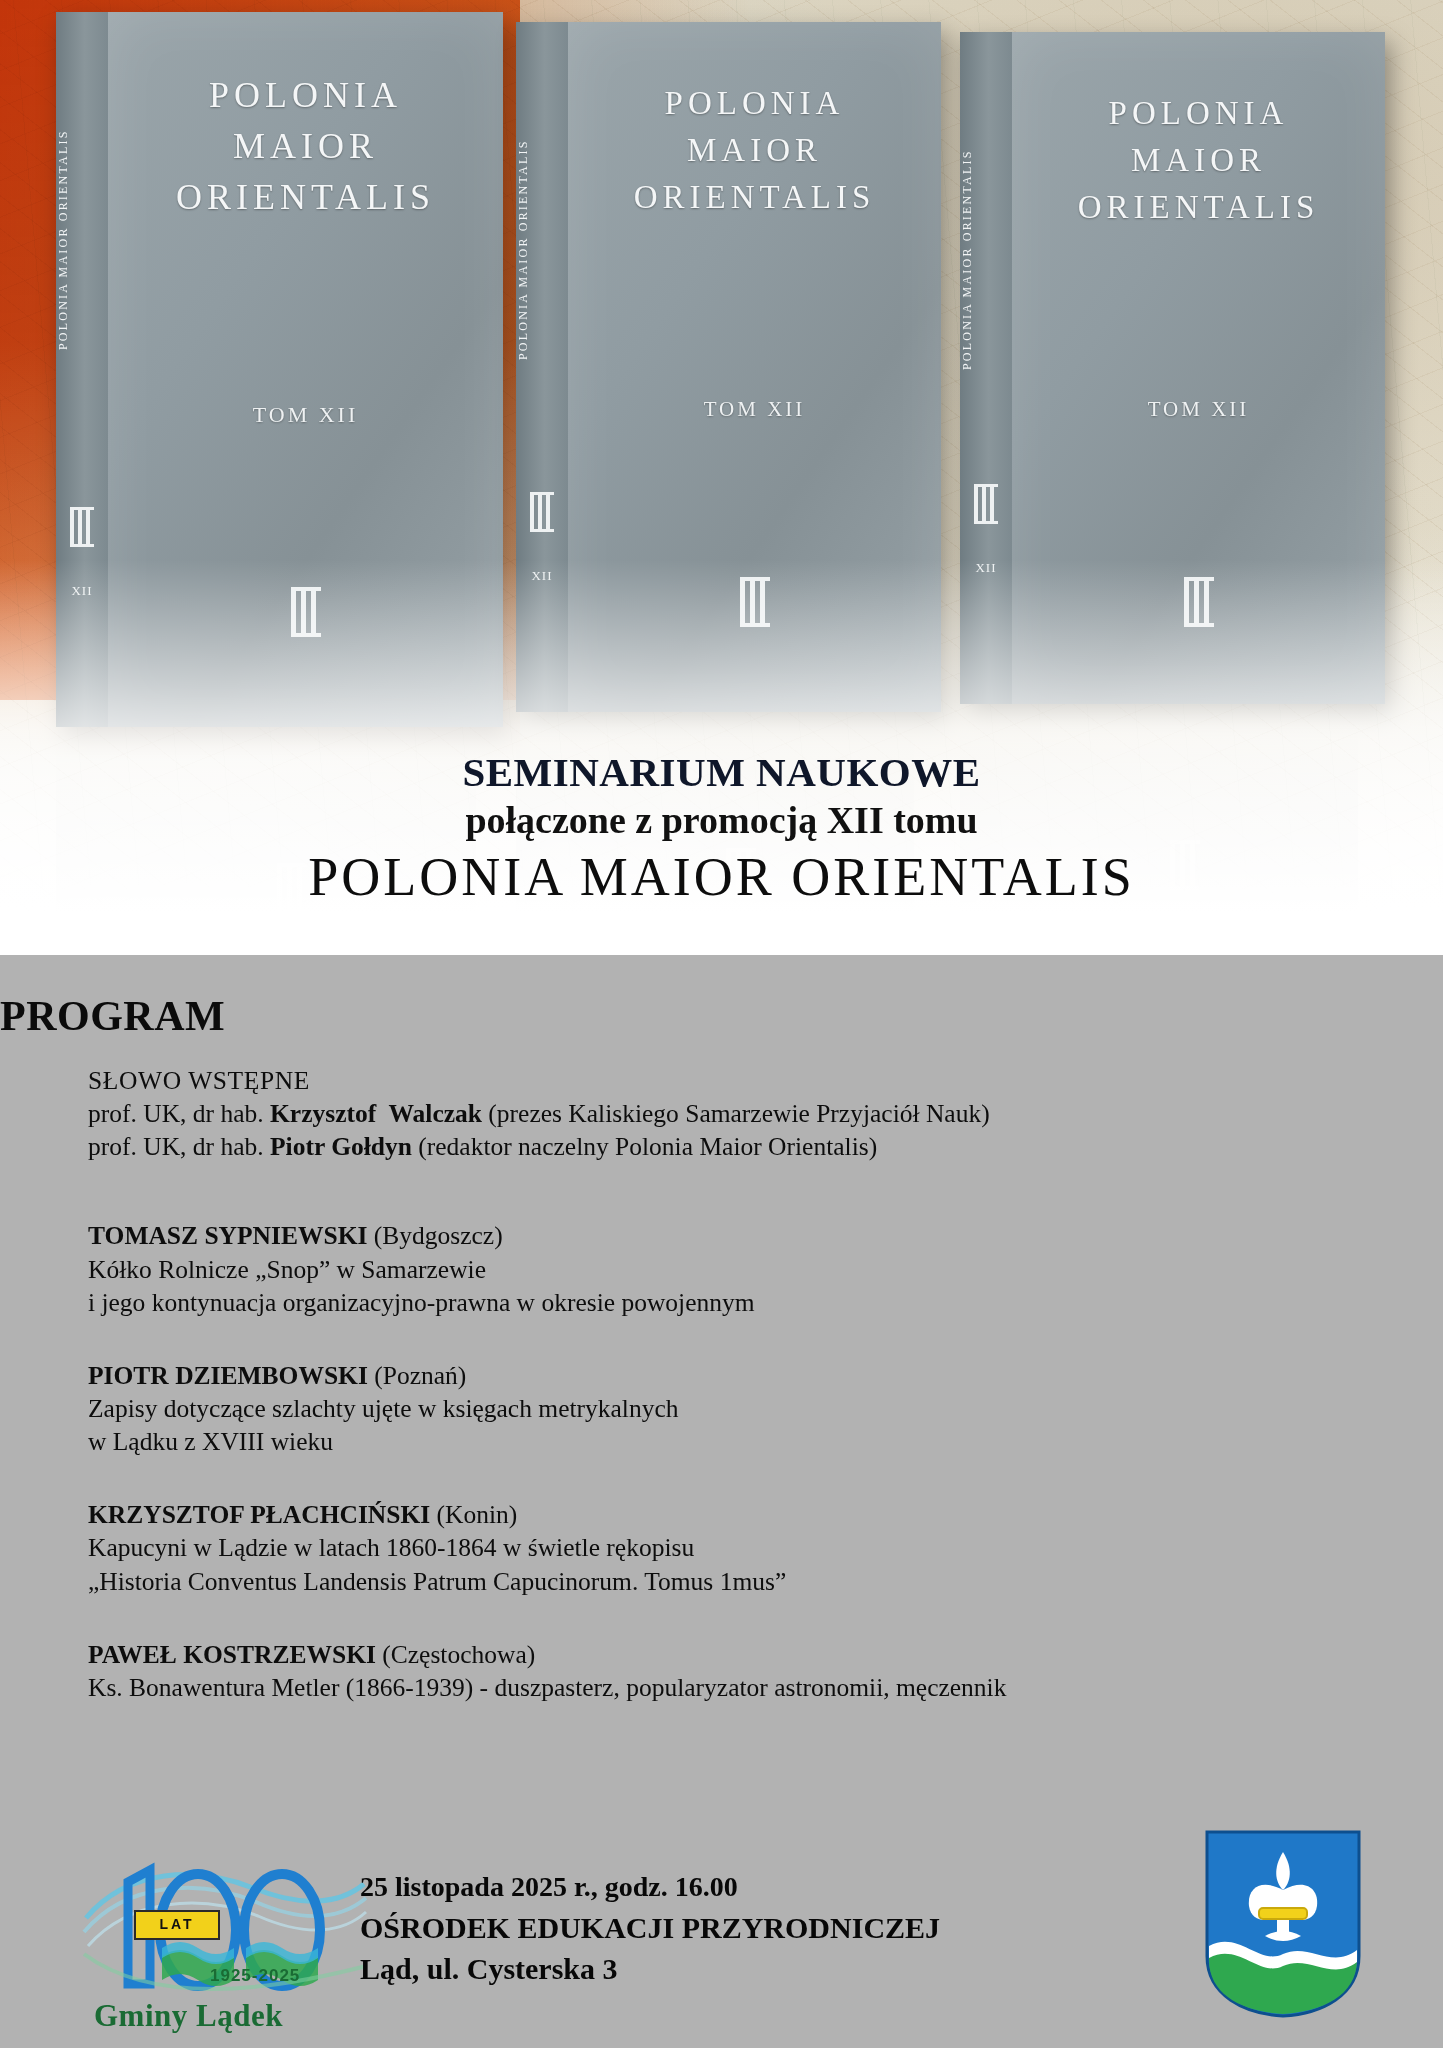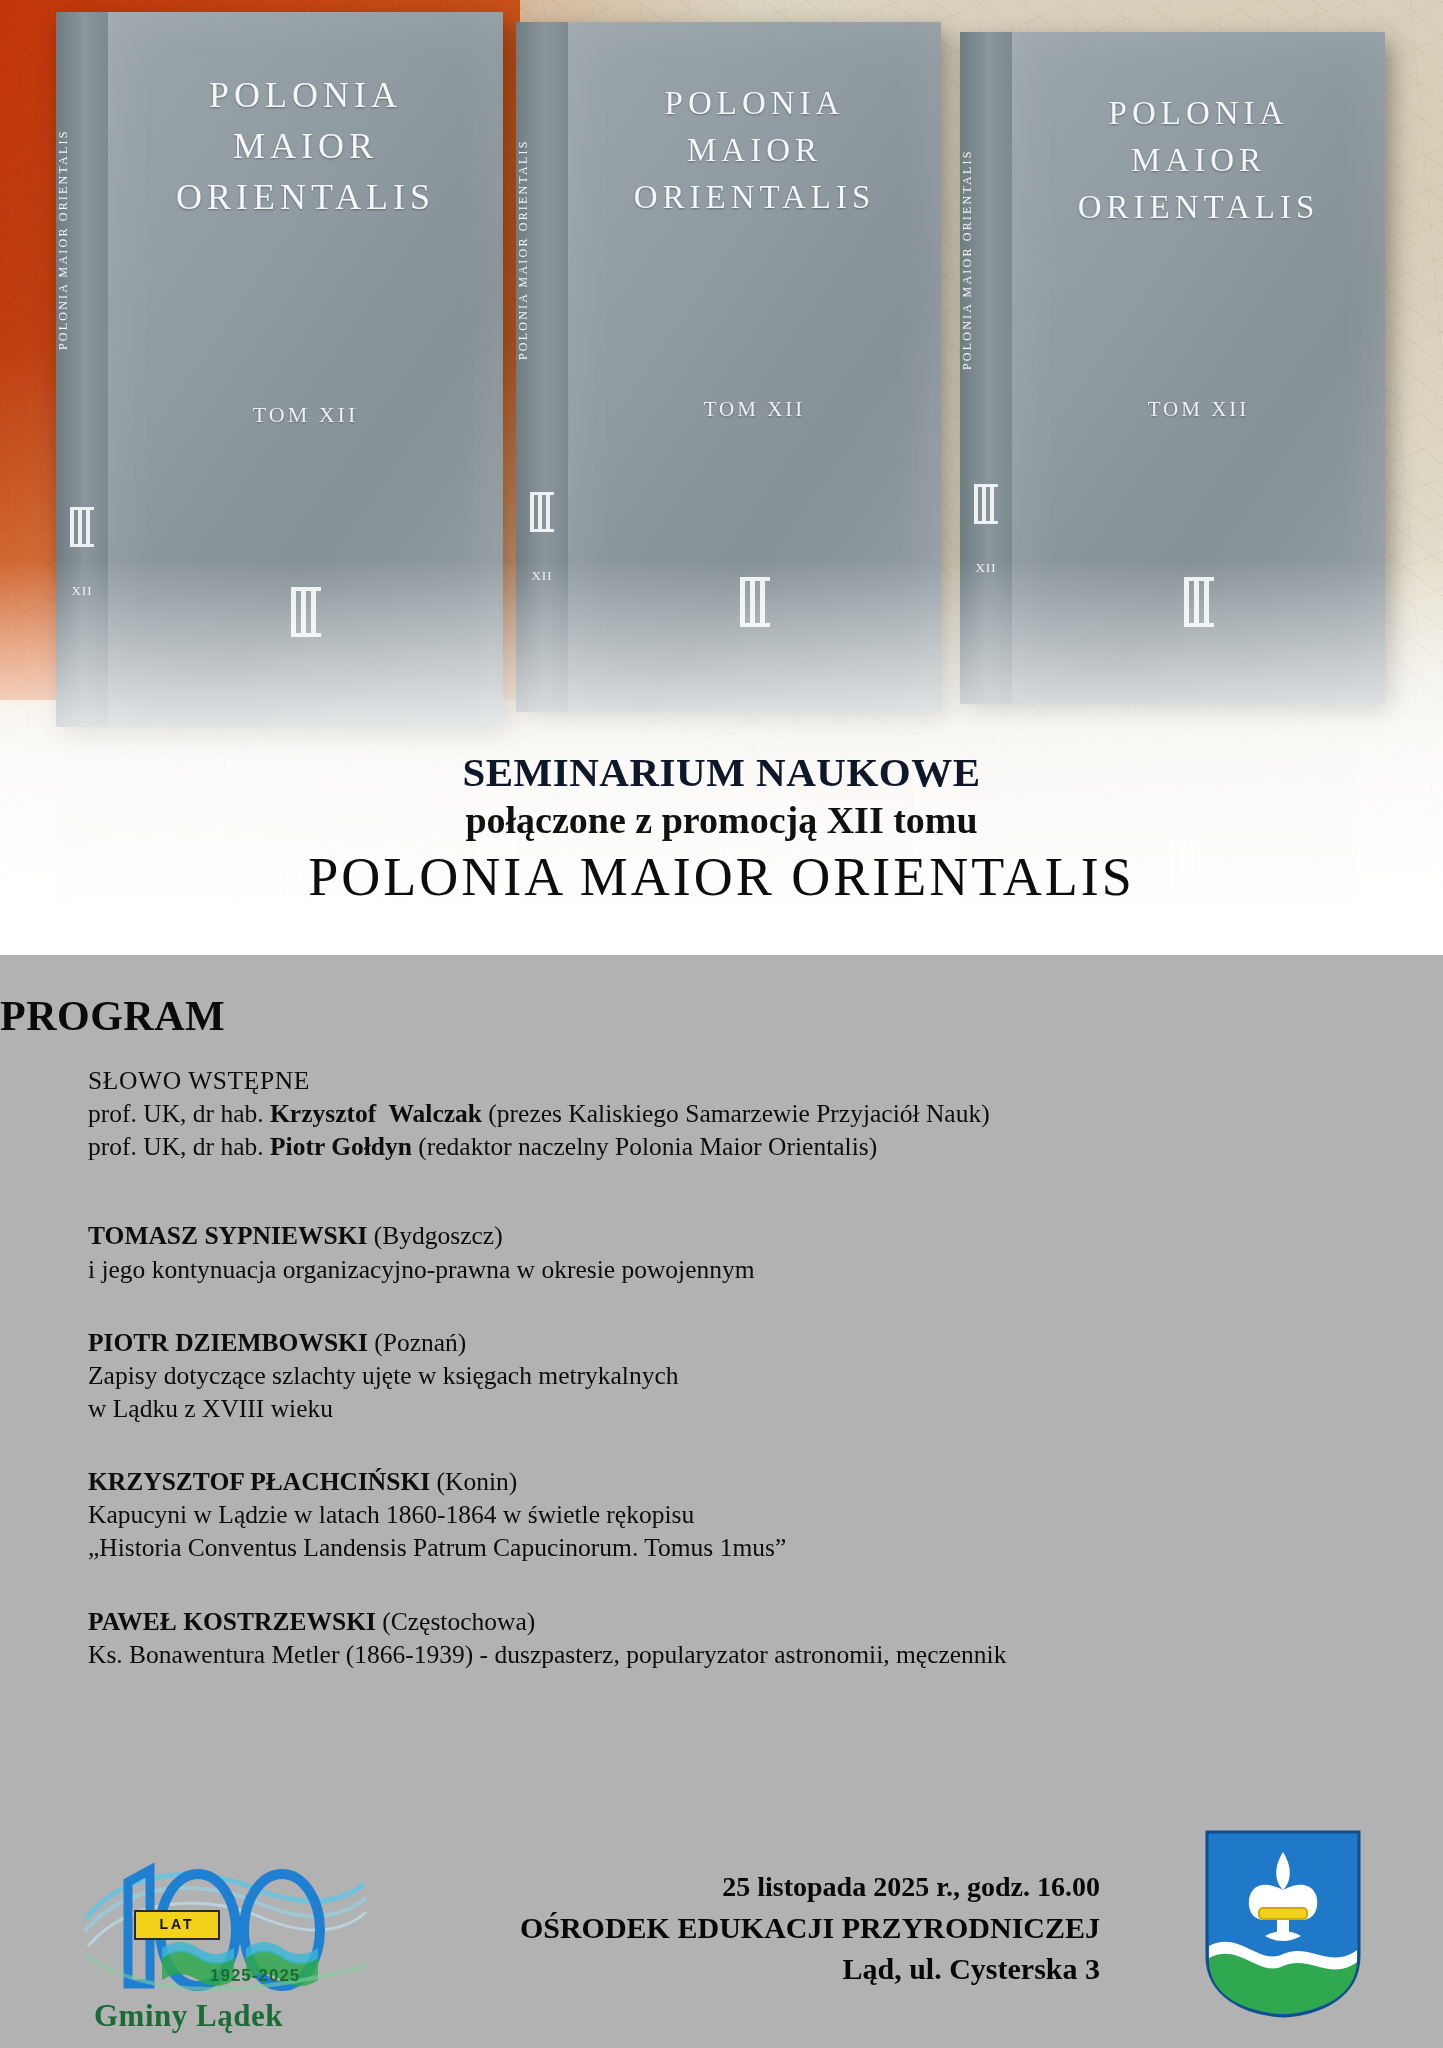--- a/index.html
+++ b/index.html
@@ -270,24 +270,24 @@
   
   .footer {
     position: absolute;
     left: 0;
     bottom: 0;
     width: 1443px;
     height: 252px;
   }
   .footer-center {
     position: absolute;
-    left: 340px;
+    left: 360px;
     width: 760px;
     top: 72px;
-    text-align: right;
+    text-align: left;
     font-family: "Liberation Serif", serif;
     font-weight: bold;
     font-size: 28px;
     color: #080808;
     line-height: 1.38;
   }
   .footer-center .big { font-size: 30px; }
 
   
   .logo-100 {
@@ -445,20 +445,21 @@
     <div class="entries">
 
       <div class="entry entry-intro">
         <div class="line lead">SŁOWO WSTĘPNE</div>
         <div class="line"><span>prof. UK, dr hab. </span><span class="nm">Krzysztof  Walczak</span><span> (prezes Kaliskiego Samarzewie Przyjaciół Nauk)</span></div>
         <div class="line"><span>prof. UK, dr hab. </span><span class="nm">Piotr Gołdyn</span><span> (redaktor naczelny Polonia Maior Orientalis)</span></div>
       </div>
 
       <div class="entry" style="margin-top:56px;">
         <div class="line"><span class="nm">TOMASZ SYPNIEWSKI</span><span> (Bydgoszcz)</span></div>
+        <div class="line">Kółko Rolnicze „Snop” w Samarzewie</div>
         <div class="line">i jego kontynuacja organizacyjno-prawna w okresie powojennym</div>
       </div>
 
       <div class="entry" style="margin-top:40px;">
         <div class="line"><span class="nm">PIOTR DZIEMBOWSKI</span><span> (Poznań)</span></div>
         <div class="line">Zapisy dotyczące szlachty ujęte w księgach metrykalnych</div>
         <div class="line">w Lądku z XVIII wieku</div>
       </div>
 
       <div class="entry" style="margin-top:40px;">

